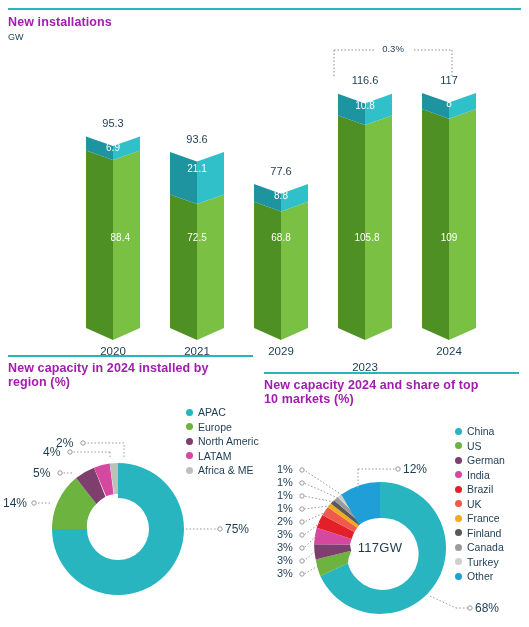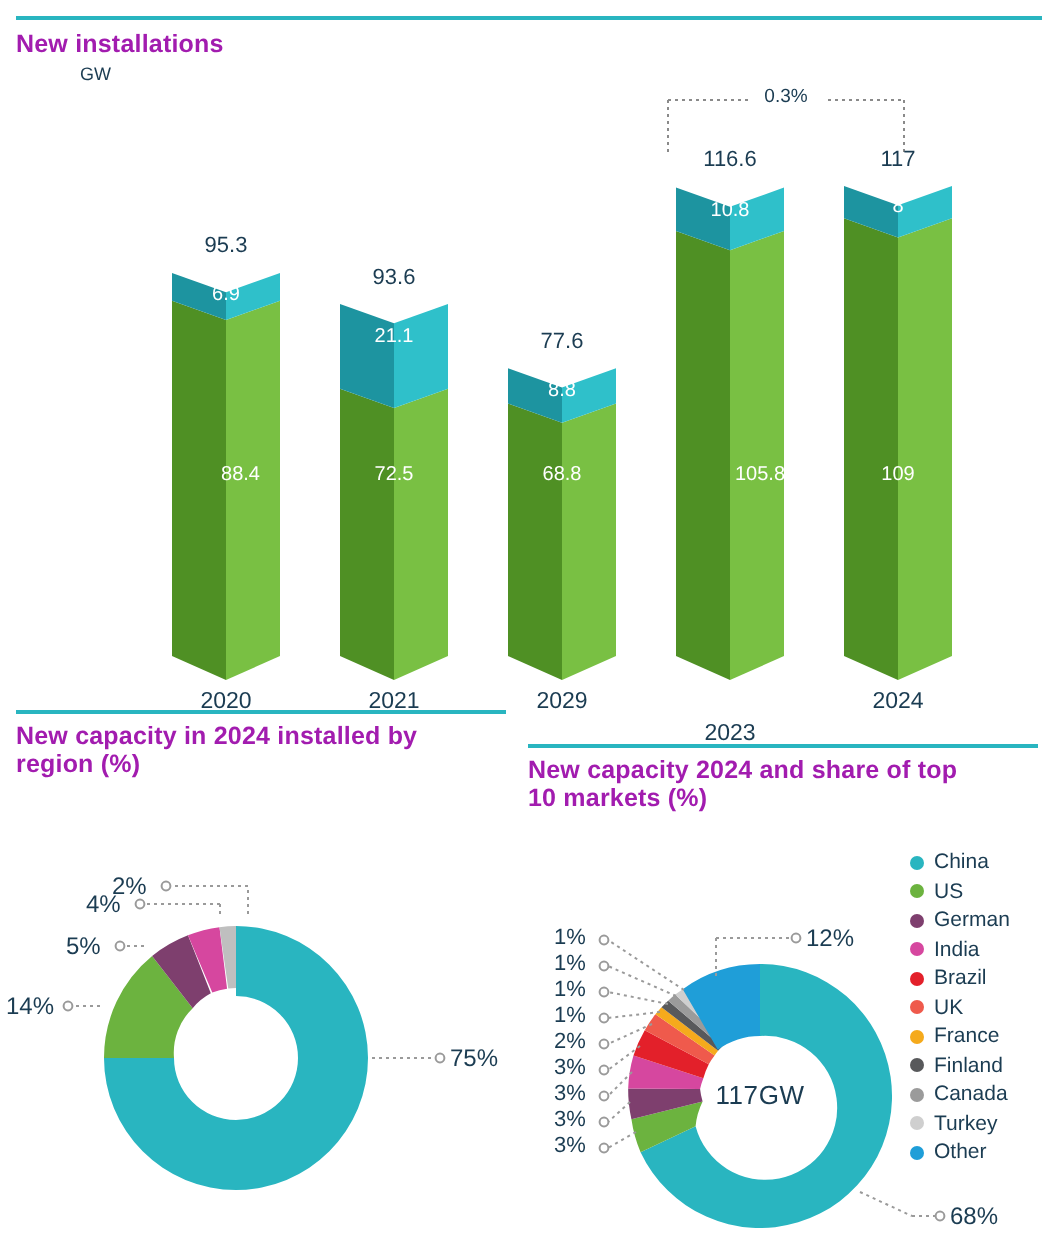--- a/index.html
+++ b/index.html
@@ -17,21 +17,21 @@
   
   .rule{position:absolute;height:2px;background:#29b5c0;}
 
   
   .sec-title{
     position:absolute;
     font-size:12.5px;font-weight:bold;color:#a21caf;
     line-height:13.5px;letter-spacing:.1px;
   }
   .sec-sub{
-    position:absolute;font-size:9px;color:#1b3c52;font-weight:normal;margin-left:32px;
+    position:absolute;font-size:9px;color:#1b3c52;font-weight:normal;
   }
 
   
   #bars{position:absolute;left:0;top:0;width:529px;height:368px;}
 
   .legend-top{position:absolute;left:80px;top:46px;}
   .legend-top .lg-row{display:flex;align-items:center;height:12px;margin-bottom:2px;}
   .legend-top .dot{width:7px;height:7px;border-radius:50%;margin-right:5px;}
   .legend-top .lg-lbl{font-size:9.5px;color:#1b3c52;white-space:nowrap;}
 
@@ -138,21 +138,21 @@
 
   <div class="seg-val" style="left:78px;top:142px;">6.9</div>
   <div class="seg-val" style="left:162px;top:163px;">21.1</div>
   <div class="seg-val" style="left:246px;top:190px;">8.8</div>
   <div class="seg-val" style="left:330px;top:100px;">10.8</div>
   <div class="seg-val" style="left:414px;top:98px;">8</div>
 
   <div class="seg-val" style="left:60px;top:232px;text-align:right;">88.4</div>
   <div class="seg-val" style="left:162px;top:232px;">72.5</div>
   <div class="seg-val" style="left:246px;top:232px;">68.8</div>
-  <div class="seg-val" style="left:345px;top:232px;">105.8</div>
+  <div class="seg-val" style="left:332px;top:232px;">105.8</div>
   <div class="seg-val" style="left:414px;top:232px;">109</div>
 
   <div class="bar-year" style="left:78px;top:345px;">2020</div>
   <div class="bar-year" style="left:162px;top:345px;">2021</div>
   <div class="bar-year" style="left:246px;top:345px;">2029</div>
   <div class="bar-year" style="left:330px;top:361px;">2023</div>
   <div class="bar-year" style="left:414px;top:345px;">2024</div>
 
   <div class="ann-pct" style="left:363px;top:43px;">0.3%</div>
 </div>
@@ -196,20 +196,42 @@
     </g>
   </svg>
 
 
   <div class="pct-lbl" style="left:225px;top:171px;">75%</div>
   <div class="pct-lbl" style="left:3px;top:145px;">14%</div>
   <div class="pct-lbl" style="left:33px;top:115px;">5%</div>
   <div class="pct-lbl" style="left:43px;top:94px;">4%</div>
   <div class="pct-lbl" style="left:56px;top:85px;">2%</div>
 
+  <div class="legend-side clip" style="left:186px;top:54px;width:78px;">
+    <div class="lg-row">
+      <span class="dot" style="background:#29b5c0"></span>
+      <span class="lg-lbl">APAC</span>
+    </div>
+    <div class="lg-row">
+      <span class="dot" style="background:#6cb33f"></span>
+      <span class="lg-lbl">Europe</span>
+    </div>
+    <div class="lg-row">
+      <span class="dot" style="background:#7e3f6e"></span>
+      <span class="lg-lbl">North Americ</span>
+    </div>
+    <div class="lg-row">
+      <span class="dot" style="background:#d6479f"></span>
+      <span class="lg-lbl">LATAM</span>
+    </div>
+    <div class="lg-row">
+      <span class="dot" style="background:#bfbfbf"></span>
+      <span class="lg-lbl">Africa &amp; ME</span>
+    </div>
+  </div>
 </div>
 
 <div class="panel" style="left:262px;top:368px;width:267px;height:259px;">
 
   <div class="rule" style="left:2px;top:4px;width:255px;"></div>
 
   <div class="sec-title" style="left:2px;top:11px;width:215px;">New capacity 2024 and share of top 10 markets (%)</div>
 
   <svg width="267" height="259" style="position:absolute;left:0;top:0;">
 

